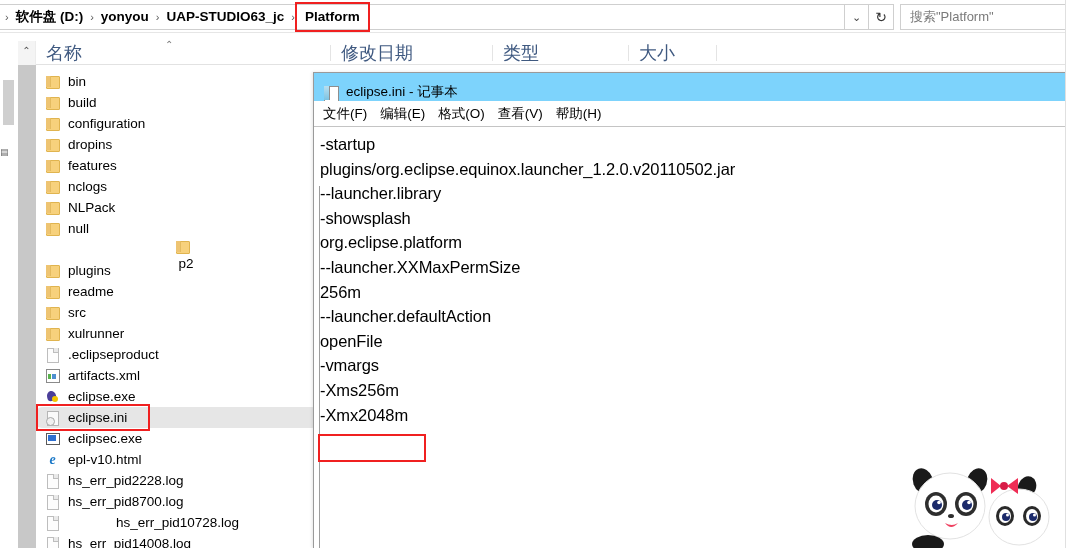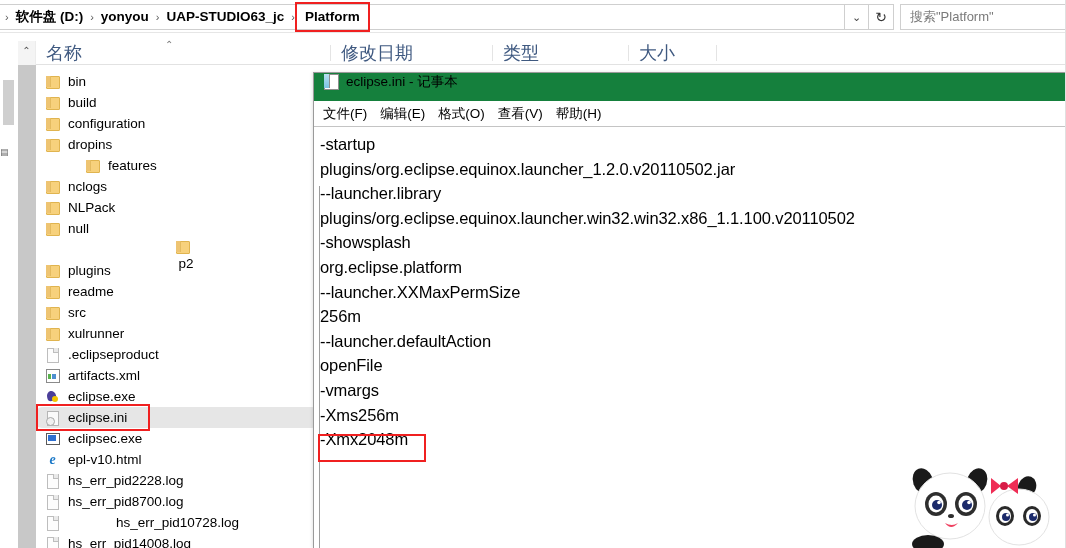--- a/index.html
+++ b/index.html
@@ -196,22 +196,22 @@
   
   .notepad {
     position:absolute; left:313px; top:72px; width:753px; height:476px;
     background:#ffffff;
     border:1px solid #9a9a9a;
     border-right:none; border-bottom:none;
     box-shadow: -1px 0 3px rgba(0,0,0,.10);
   }
   .np-title {
     position:absolute; left:0; top:0; width:753px; height:28px;
-    background:#15803d;
-    display:flex; align-items:flex-start; padding-left:9px;
+    background:#7dd3fc;
+    display:flex; align-items:flex-end; padding-left:9px;
   }
   .np-title .np-icon {
     width:16px; height:16px; position:relative; flex:0 0 16px; margin-right:7px;
   }
   .np-title .np-icon::before {
     content:""; position:absolute; left:1px; top:1px; width:13px; height:14px;
     background:#ffffff; border:1px solid #8e8e8e;
   }
   .np-title .np-icon::after {
     content:""; position:absolute; left:1px; top:1px; width:5px; height:14px;
@@ -316,21 +316,21 @@
         <span class="fname">build</span>
       </div>
       <div class="frow" style="top:47px;text-align:right;">
         <span class="ic folder"></span>
         <span class="fname">configuration</span>
       </div>
       <div class="frow" style="top:68px;">
         <span class="ic folder"></span>
         <span class="fname">dropins</span>
       </div>
-      <div class="frow" style="top:89px;margin-left:40px;">
+      <div class="frow" style="top:89px;">
         <span class="ic folder"></span>
         <span class="fname">features</span>
       </div>
       <div class="frow" style="top:110px;">
         <span class="ic folder"></span>
         <span class="fname">nclogs</span>
       </div>
       <div class="frow" style="top:131px;">
         <span class="ic folder"></span>
         <span class="fname">NLPack</span>
@@ -418,21 +418,20 @@
       <span class="mi">格式(O)</span>
       <span class="mi">查看(V)</span>
       <span class="mi">帮助(H)</span>
     </div>
 
     <div class="np-body">
       <div class="np-caret"></div>
       <div class="np-line">-startup</div>
       <div class="np-line">plugins/org.eclipse.equinox.launcher_1.2.0.v20110502.jar</div>
       <div class="np-line">--launcher.library</div>
-      <div class="np-line">plugins/org.eclipse.equinox.launcher.win32.win32.x86_1.1.100.v20110502</div>
       <div class="np-line">-showsplash</div>
       <div class="np-line">org.eclipse.platform</div>
       <div class="np-line">--launcher.XXMaxPermSize</div>
       <div class="np-line">256m</div>
       <div class="np-line">--launcher.defaultAction</div>
       <div class="np-line">openFile</div>
       <div class="np-line">-vmargs</div>
       <div class="np-line">-Xms256m</div>
       <div class="np-line">-Xmx2048m</div>
 

